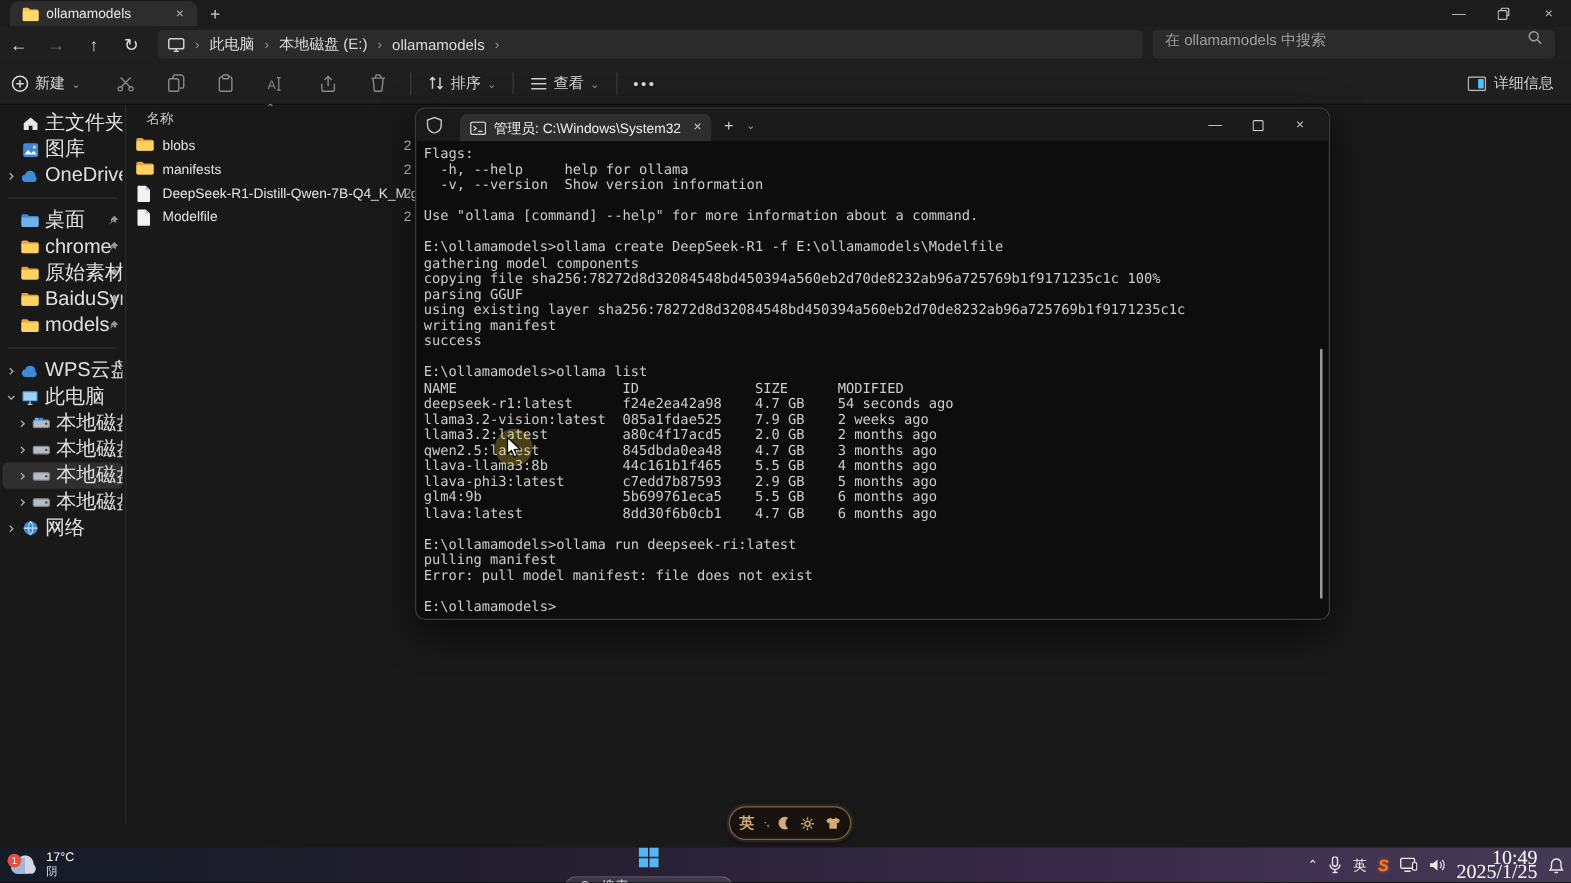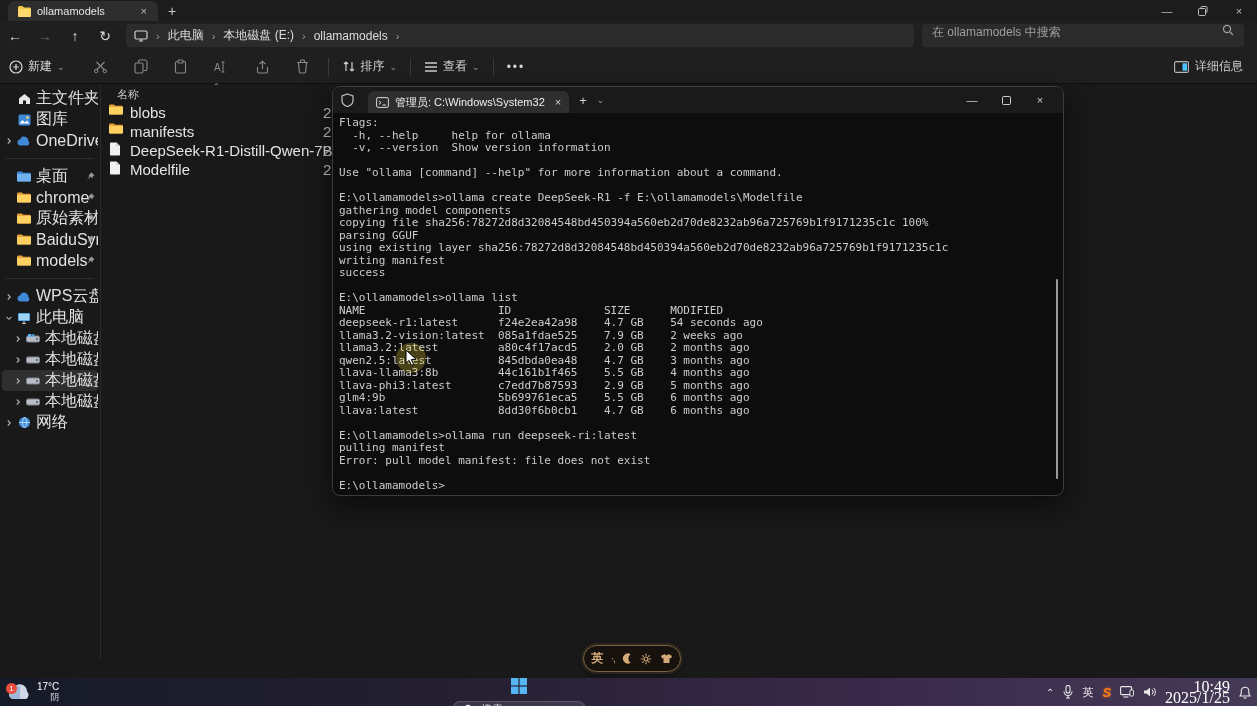--- a/index.html
+++ b/index.html
@@ -41,21 +41,21 @@
   .sb-item.ind { padding-left:12px; }
   .sb-item .chev { width:11px; font-size:9px; color:#9a9a9a; flex:0 0 11px; text-align:center; }
   .sb-item .sb-ic { width:16px; flex:0 0 16px; display:flex; align-items:center; justify-content:center; }
   .sb-item .sb-lab { margin-left:4px; white-space:nowrap; overflow:hidden; }
   .sb-item .pin { position:absolute; right:3px; opacity:.8; }
   .sb-div { height:1px; background:#2e2e2e; margin:7px 6px; }
 
   .filepane { flex:1; position:relative; }
   .fl-header { display:flex; align-items:center; height:20px; font-size:11px; color:#c8c8c8; padding-left:16px; position:relative; }
   .fl-sort-caret { position:absolute; left:112px; top:-2px; font-size:8px; color:#aaa; }
-  .fl-row { display:flex; align-items:flex-start; height:19px; font-size:15px; color:#e4e4e4; padding-left:8px; position:relative; width:230px; }
+  .fl-row { display:flex; align-items:flex-end; height:19px; font-size:11px; color:#e4e4e4; padding-left:8px; position:relative; width:230px; }
   .fl-row .fic { width:15px; height:13px; margin-right:6px; flex:0 0 15px; }
   .fl-row .fname { white-space:nowrap; }
   .fl-row .sliver { position:absolute; left:222px; color:#c8c8c8; }
 
   .statusbar { height:18px; border-top:1px solid #2b2b2b; display:flex; align-items:center; font-size:11px; color:#c0c0c0; padding-left:12px; background:#191919; }
   .statusbar .sdiv { margin-left:8px; color:#555; }
   .status-views { margin-left:auto; display:flex; gap:2px; padding-right:6px; }
   .sview { width:17px; height:15px; display:flex; align-items:center; justify-content:center; border-radius:3px; }
   .sview.on { background:#3a3a3a; }
 
@@ -83,21 +83,21 @@
             border:1px solid #7a6543; border-radius:14px; box-shadow:0 0 0 2px #2a241c, 0 2px 6px rgba(0,0,0,.6);
             display:flex; align-items:center; justify-content:space-evenly; color:#d4ab78; }
   .imebar .ime-en { font-size:12px; font-weight:bold; }
   .imebar .ime-punct { font-size:10px; letter-spacing:-1px; }
 
   
   .taskbar { position:absolute; left:0; top:678px; width:1257px; height:28px;
              background:linear-gradient(90deg,#161b28 0%,#241f31 35%,#3a2a4a 70%,#453a56 100%);
              display:flex; align-items:center; }
   .weather { display:flex; align-items:center; gap:5px; padding-left:8px; position:relative; width:150px; }
-  .weather .wtxt { display:flex; flex-direction:column; line-height:10px;align-items:flex-end; }
+  .weather .wtxt { display:flex; flex-direction:column; line-height:10px; }
   .weather .wtemp { font-size:10px; color:#fff; }
   .weather .wcond { font-size:9px; color:#cfcfd8; }
   .wbadge { position:absolute; left:6px; top:1px; min-width:11px; height:11px; background:#e84d3d; border-radius:6px;
             color:#fff; font-size:8px; display:flex; align-items:center; justify-content:center; padding:0 2px; }
   .tb-center { position:absolute; left:452px; top:0; height:28px; display:flex; align-items:center; gap:7px;flex-direction:column; }
   .tsearch { width:134px; height:22px; border-radius:11px; background:rgba(255,255,255,.10); border:1px solid rgba(255,255,255,.16);
              display:flex; align-items:center; gap:6px; padding:0 10px; font-size:11px; color:#e8e8ec; }
   .appicon { width:25px; height:25px; display:flex; align-items:center; justify-content:center; position:relative; }
   .appicon.active { background:rgba(255,255,255,.14); border-radius:4px; }
   .rundot { position:absolute; bottom:-2px; left:50%; transform:translateX(-50%); width:6px; height:2px; border-radius:1px; background:#a99cc0; }

